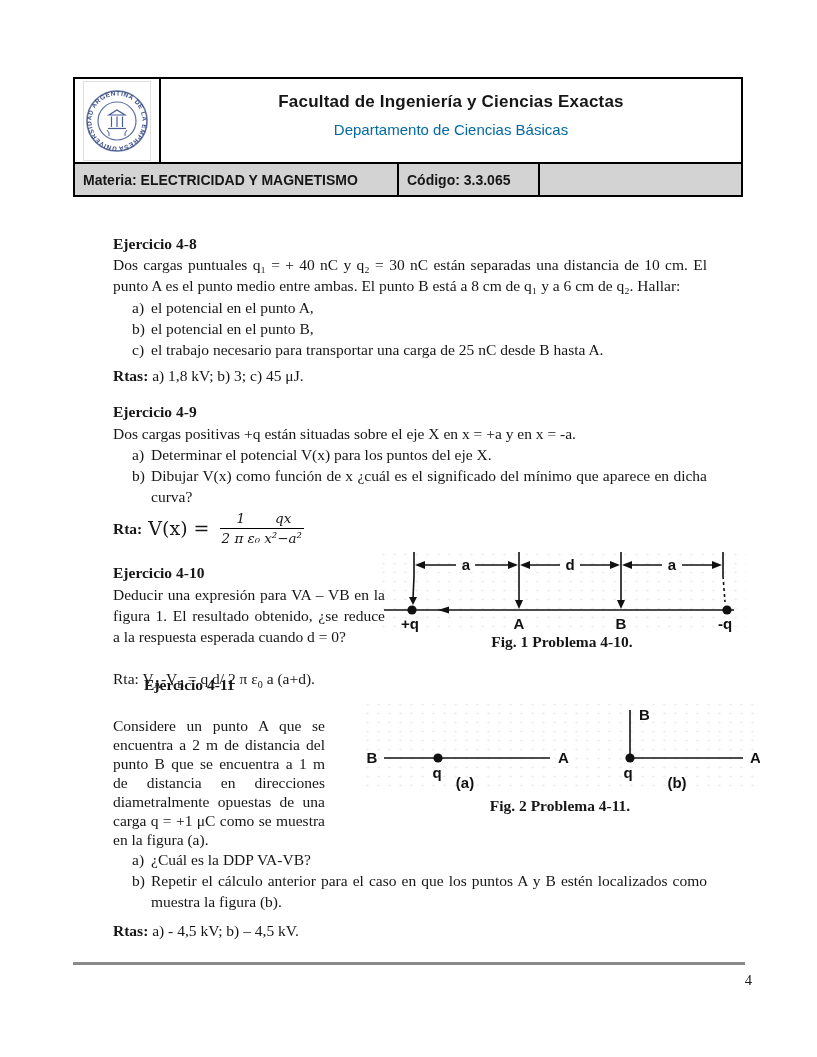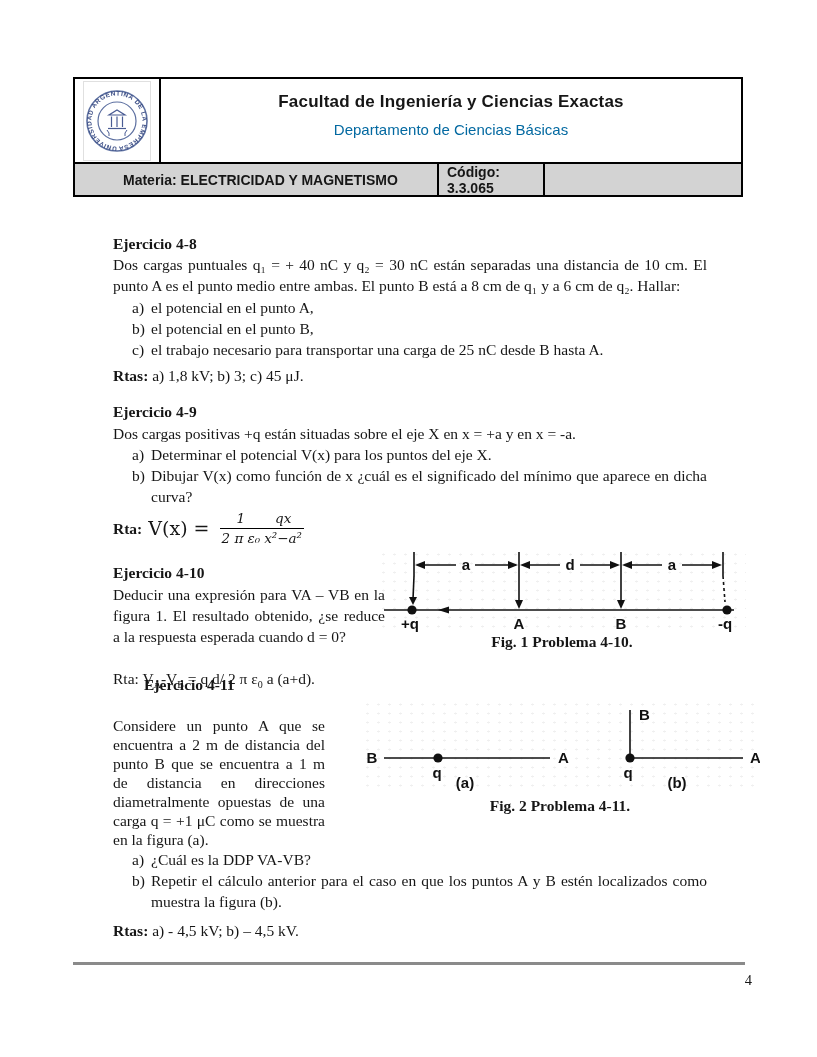--- a/index.html
+++ b/index.html
@@ -17,22 +17,22 @@
   .logo-box{width:66px;height:78px;border:1px solid #e0e0e0;background:#fff;
             display:flex;align-items:center;justify-content:center;}
   .title-cell{flex:1;text-align:center;font-family:"Liberation Sans", sans-serif;padding-top:13px;}
   .fac{font-weight:bold;font-size:17px;letter-spacing:.2px;}
   .dep{font-size:15px;margin-top:9px;color:#0369a1;}
   .hdr-bottom{display:flex;height:31px;background:#d3d3d3;
               font-family:"Liberation Sans", sans-serif;font-weight:bold;font-size:14px;}
   .hcell{display:flex;align-items:center;padding-left:8px;box-sizing:border-box;
          border-right:2px solid #000;}
   .hcell:last-child{border-right:none;}
-  .cell-materia{width:324px;margin-left:40px;}
-  .cell-codigo{width:106px;}
+  .cell-materia{width:324px;}
+  .cell-codigo{width:141px;}
   .cell-empty{flex:1;}
   
   .blk{position:absolute;font-size:15.5px;line-height:21px;}
   .just{text-align:justify;}
   .ex-title{font-weight:bold;}
   .li{position:relative;padding-left:38px;text-align:justify;}
   .li .mk{position:absolute;left:19px;}
   .ans .lbl{font-weight:bold;}
   sub{font-size:10px;}
   

